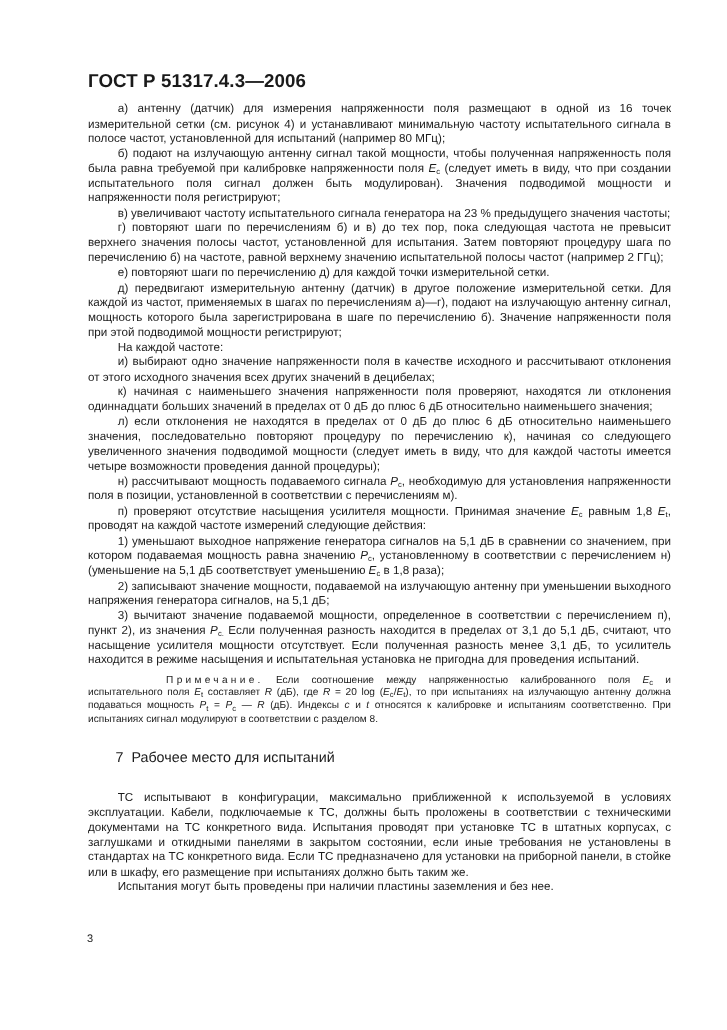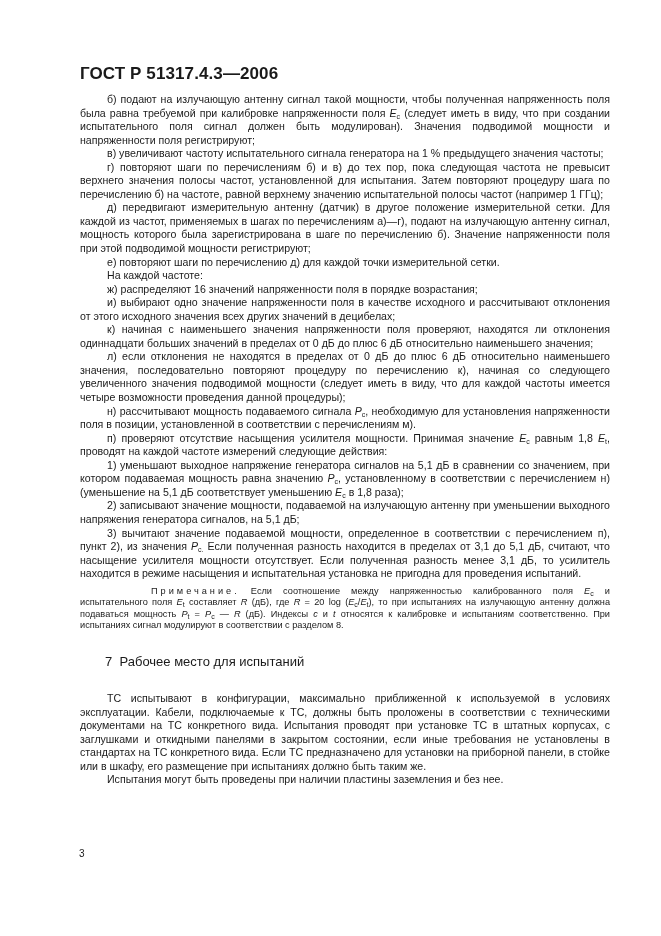--- a/index.html
+++ b/index.html
@@ -31,27 +31,27 @@
   .page-number {
     position: absolute; left: 79px; top: 848px; font-size: 10px;
   }
 </style>
 </head>
 <body>
 
 <div class="page-header">ГОСТ Р 51317.4.3—2006</div>
 
 <div class="body-text">
+  <p>а)  антенну (датчик) для измерения напряженности поля размещают в одной из 16 точек измерительной сетки (см. рисунок 4) и устанавливают минимальную частоту испытательного сигнала в полосе частот, установленной для испытаний (например 80 МГц);</p>
   <p><span>б)  подают на излучающую антенну сигнал такой мощности, чтобы полученная напряженность поля была равна требуемой при калибровке напряженности поля </span><i>E</i><sub>c</sub><span> (следует иметь в виду, что при создании испытательного поля сигнал должен быть модулирован). Значения подводимой мощности и напряженности поля регистрируют;</span></p>
-  <p>в)  увеличивают частоту испытательного сигнала генератора на 1 % предыдущего значения частоты;</p>
-  <p>г)  повторяют шаги по перечислениям б) и в) до тех пор, пока следующая частота не превысит верхнего значения полосы частот, установленной для испытания. Затем повторяют процедуру шага по перечислению б) на частоте, равной верхнему значению испытательной полосы частот (например 1 ГГц);</p>
+  <p>в)  увеличивают частоту испытательного сигнала генератора на 23 % предыдущего значения частоты;</p>
+  <p>г)  повторяют шаги по перечислениям б) и в) до тех пор, пока следующая частота не превысит верхнего значения полосы частот, установленной для испытания. Затем повторяют процедуру шага по перечислению б) на частоте, равной верхнему значению испытательной полосы частот (например 2 ГГц);</p>
+  <p>е)  повторяют шаги по перечислению д) для каждой точки измерительной сетки.</p>
   <p>д)  передвигают измерительную антенну (датчик) в другое положение измерительной сетки. Для каждой из частот, применяемых в шагах по перечислениям а)—г), подают на излучающую антенну сигнал, мощность которого была зарегистрирована в шаге по перечислению б). Значение напряженности поля при этой подводимой мощности регистрируют;</p>
-  <p>е)  повторяют шаги по перечислению д) для каждой точки измерительной сетки.</p>
   <p>На каждой частоте:</p>
-  <p>ж)  распределяют 16 значений напряженности поля в порядке возрастания;</p>
   <p>и)  выбирают одно значение напряженности поля в качестве исходного и рассчитывают отклонения от этого исходного значения всех других значений в децибелах;</p>
   <p>к)  начиная с наименьшего значения напряженности поля проверяют, находятся ли отклонения одиннадцати больших значений в пределах от 0 дБ до плюс 6 дБ относительно наименьшего значения;</p>
   <p>л)  если отклонения не находятся в пределах от 0 дБ до плюс 6 дБ относительно наименьшего значения, последовательно повторяют процедуру по перечислению к), начиная со следующего увеличенного значения подводимой мощности (следует иметь в виду, что для каждой частоты имеется четыре возможности проведения данной процедуры);</p>
   <p><span>н)  рассчитывают мощность подаваемого сигнала </span><i>P</i><sub>c</sub><span>, необходимую для установления напряженности поля в позиции, установленной в соответствии с перечислениям м).</span></p>
   <p><span>п)  проверяют отсутствие насыщения усилителя мощности. Принимая значение </span><i>E</i><sub>c</sub><span> равным 1,8 </span><i>E</i><sub>t</sub><span>, проводят на каждой частоте измерений следующие действия:</span></p>
   <p><span>1)  уменьшают выходное напряжение генератора сигналов на 5,1 дБ в сравнении со значением, при котором подаваемая мощность равна значению </span><i>P</i><sub>c</sub><span>, установленному в соответствии с перечислением н) (уменьшение на 5,1 дБ соответствует уменьшению </span><i>E</i><sub>c</sub><span> в 1,8 раза);</span></p>
   <p>2)  записывают значение мощности, подаваемой на излучающую антенну при уменьшении выходного напряжения генератора сигналов, на 5,1 дБ;</p>
   <p><span>3)  вычитают значение подаваемой мощности, определенное в соответствии с перечислением п), пункт 2), из значения </span><i>P</i><sub>c.</sub><span> Если полученная разность находится в пределах от 3,1 до 5,1 дБ, считают, что насыщение усилителя мощности отсутствует. Если полученная разность менее 3,1 дБ, то усилитель находится в режиме насыщения и испытательная установка не пригодна для проведения испытаний.</span></p>
 
   <p class="note"><span class="spaced">Примечание.</span><span> Если соотношение между напряженностью калиброванного поля </span><i>E</i><sub>c</sub><span> и испытательного поля </span><i>E</i><sub>t</sub><span> составляет </span><i>R</i><span> (дБ), где </span><i>R</i><span> = 20 log (</span><i>E</i><sub>c</sub><span>/</span><i>E</i><sub>t</sub><span>), то при испытаниях на излучающую антенну должна подаваться мощность </span><i>P</i><sub>t</sub><span> = </span><i>P</i><sub>c</sub><span> — </span><i>R</i><span> (дБ). Индексы </span><i>c</i><span> и </span><i>t</i><span> относятся к калибровке и испытаниям соответственно. При испытаниях сигнал модулируют в соответствии с разделом 8.</span></p>

